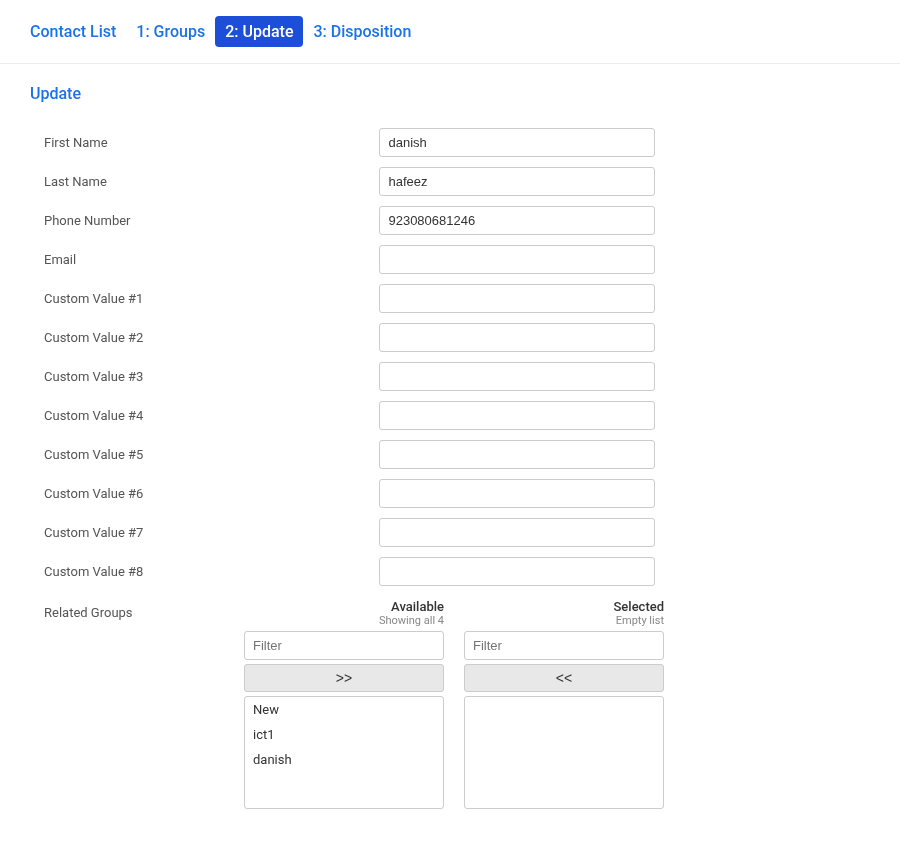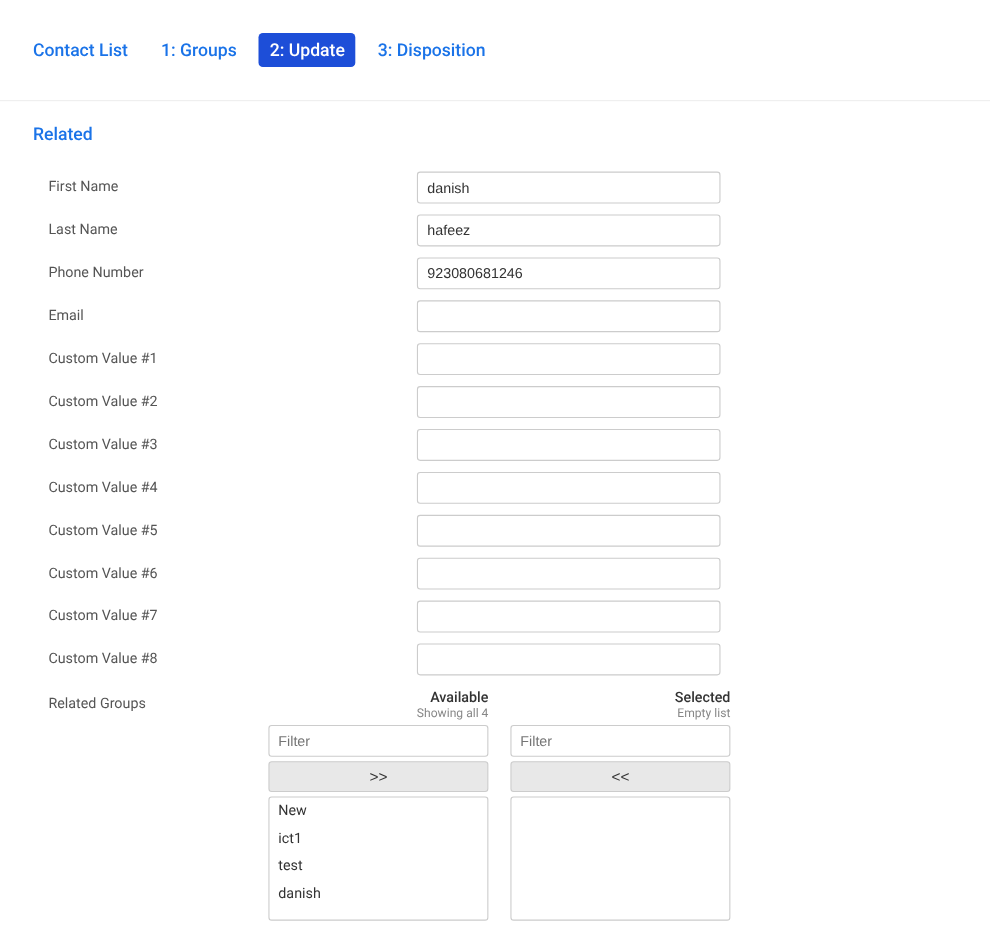--- a/index.html
+++ b/index.html
@@ -9,22 +9,21 @@
       color: #333;
       background: #fff;
       width: 900px;
       min-height: 846px;
     }
 
     
     .nav-bar {
       display: flex;
       align-items: center;
-      padding: 30px 20px;
-      gap: 10px;
+      padding: 16px 20px;
       border-bottom: 1px solid #eee;
     }
     .nav-link {
       color: #1a73e8;
       text-decoration: none;
       font-size: 16px;
       font-weight: 500;
       padding: 6px 10px;
       cursor: pointer;
       background: none;
@@ -152,21 +151,21 @@
 <body>
 
 <div class="nav-bar">
   <a class="nav-link">Contact List</a>
   <a class="nav-link">1: Groups</a>
   <a class="nav-link active">2: Update</a>
   <a class="nav-link">3: Disposition</a>
 </div>
 
 <div class="page-content">
-  <div class="section-title">Related</div>
+  <div class="section-title">Update</div>
 
   <table class="form-table">
     <tbody id="form-body">
         <tr>
           <td>First Name</td>
           <td><input type="text" class="form-input" placeholder="" value="danish" style=""></td>
         </tr>
         <tr>
           <td>Last Name</td>
           <td><input type="text" class="form-input" placeholder="" value="hafeez" style=""></td>
@@ -221,21 +220,20 @@
       <div class="groups-panel">
         <div class="groups-panel-header">
           <div class="panel-title">Available</div>
           <div class="panel-subtitle">Showing all 4</div>
         </div>
         <input class="filter-input" type="text" placeholder="Filter" style="">
         <button class="move-all-btn">&gt;&gt;</button>
         <div class="list-box" id="available-list">
             <div class="list-box-item">New</div>
             <div class="list-box-item">ict1</div>
-            <div class="list-box-item">test</div>
             <div class="list-box-item">danish</div>
           </div>
       </div>
 
       <div class="groups-panel">
         <div class="groups-panel-header">
           <div class="panel-title">Selected</div>
           <div class="panel-subtitle">Empty list</div>
         </div>
         <input class="filter-input" type="text" placeholder="Filter" style="">

